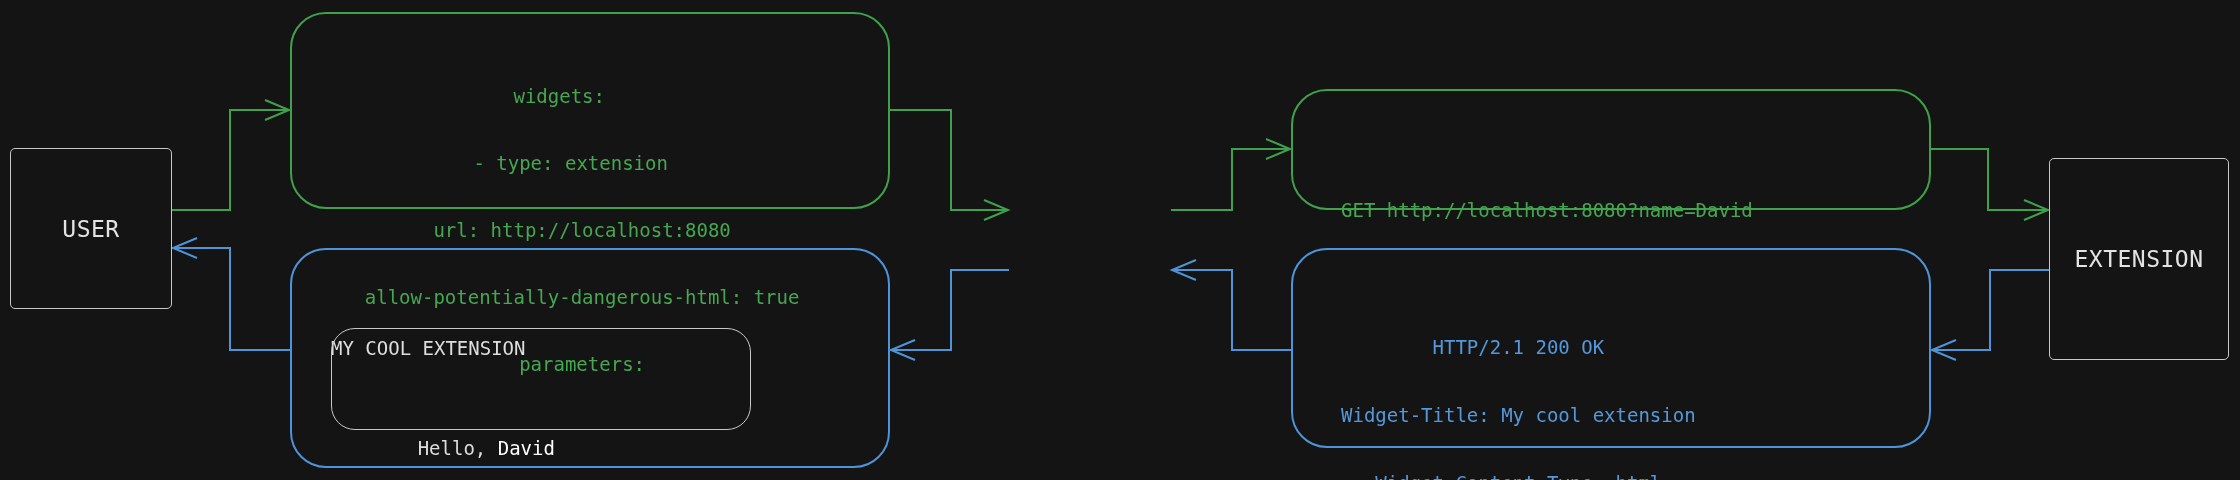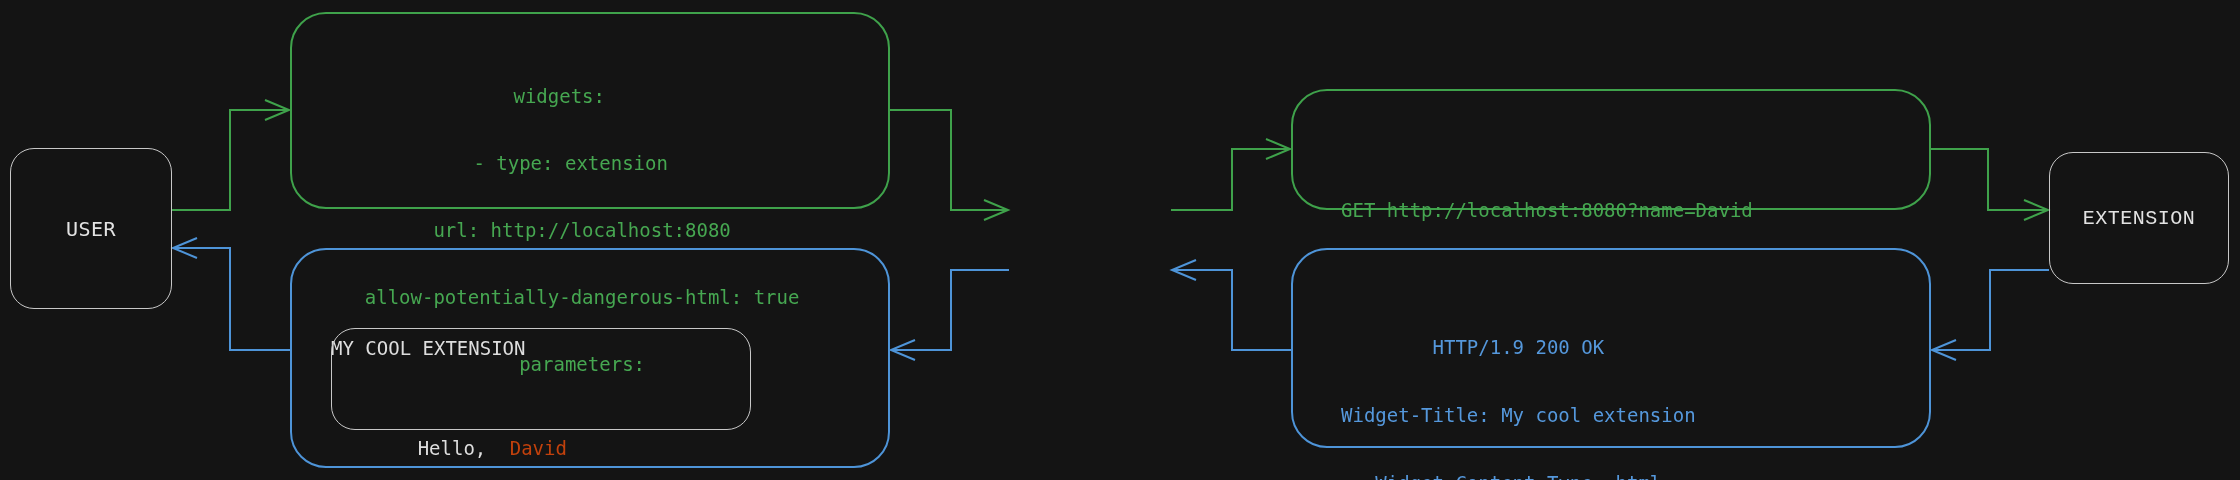--- a/index.html
+++ b/index.html
@@ -24,26 +24,26 @@
     fill:none;
     stroke-width:2px;
   }
   .arrow-green path{ stroke:#3fa24b; }
   .arrow-blue path{ stroke:#4e94d8; }
 
   .node{
     position:absolute;
     box-sizing:border-box;
     border:1.5px solid #c8c8c8;
-    border-radius:24px;
+    border-radius:5px;
     display:flex;
     align-items:center;
     justify-content:center;
     color:#e3e3e3;
-    font-size:20px;
+    font-size:23px;
     letter-spacing:.5px;
     text-align:right;
   }
   .codebox{
     position:absolute;
     box-sizing:border-box;
     border:2px solid;
     border-radius:36px;
     background:transparent;
   }
@@ -57,42 +57,42 @@
   }
   .code .code-line{ white-space:pre; }
   .code.green{ color:#46a751; }
   .code.blue{ color:#5598dc; }
   .code.light{ color:#dedede; }
   .code-line{ height:24px; line-height:24px;text-align:center; }
   .lh23 .code-line{ height:23px; line-height:23px; }
 
   #node-user{ left:10px; top:148px; width:162px; height:161px; }
   #node-glance{ left:1009px; top:148px; width:162px; height:161px; }
-  #node-extension{ left:2049px; top:152px; width:180px; height:132px;font-family:Liberation Mono, monospace; }
+  #node-extension{ left:2049px; top:158px; width:180px; height:202px; }
 
   #box-config{ left:290px; top:12px; width:600px; height:197px; }
   #code-config{ left:319px; top:41px; }
 
   #box-get{ left:1291px; top:89px; width:640px; height:121px; }
   #code-get{ left:1341px; top:154px; }
 
   #box-response{ left:1291px; top:248px; width:640px; height:200px; }
   #code-response{ left:1341px; top:291px; }
 
   #box-widget{ left:290px; top:248px; width:600px; height:220px; }
   #widget-title{ left:331px; top:292px; }
   #box-widget-inner{
     position:absolute;
     left:331px; top:328px; width:420px; height:102px;
     box-sizing:border-box;
     border:1.5px solid #c8c8c8;
     border-radius:24px;
   }
   #widget-greeting{ left:349px; top:368px; }
-  #widget-greeting .name{ color:#c2410c;margin-left:12px; }
+  #widget-greeting .name{ color:#ffffff; }
 </style>
 </head>
 <body>
 
 <div class="canvas">
 
   <svg class="arrows" viewBox="0 0 2240 480" xmlns="http://www.w3.org/2000/svg">
 
     <g class="arrow-green">
       <path d="M172,210 H230 V110 H287"></path>
@@ -145,21 +145,21 @@
     <div class="code-line">    parameters:</div>
   </div>
 
   <div class="codebox green" id="box-get"></div>
   <div class="code green" id="code-get">
     <div class="code-line">GET http://localhost:8080?name=David</div>
   </div>
 
   <div class="codebox blue" id="box-response"></div>
   <div class="code blue" id="code-response">
-    <div class="code-line">HTTP/1.9 200 OK</div>
+    <div class="code-line">HTTP/2.1 200 OK</div>
     <div class="code-line">Widget-Title: My cool extension</div>
     <div class="code-line">Widget-Content-Type: html</div>
     
     
   </div>
 
   <div class="codebox blue" id="box-widget"></div>
   <div class="code light" id="widget-title">
     <div class="code-line">MY COOL EXTENSION</div>
   </div>

